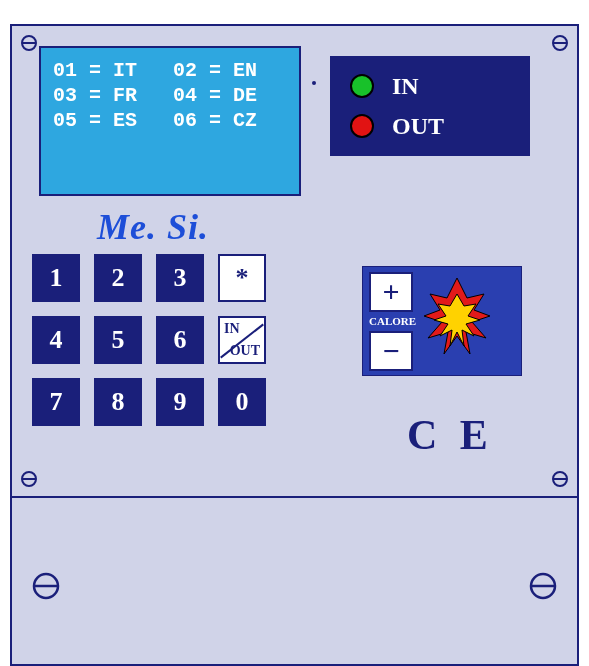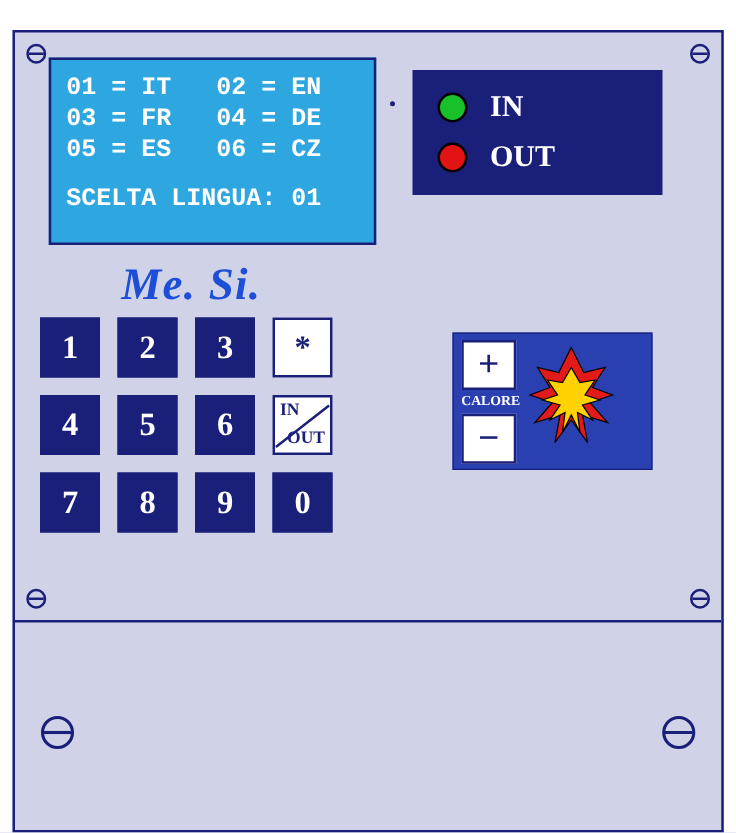--- a/index.html
+++ b/index.html
@@ -224,21 +224,21 @@
     <div class="screw" style="right:8px; bottom:8px;">
       <svg viewBox="0 0 18 18">
           <circle cx="9" cy="9" r="7" fill="none" stroke="#1a1f7a" stroke-width="2"></circle>
           <line x1="3" y1="9" x2="15" y2="9" stroke="#1a1f7a" stroke-width="2"></line>
         </svg>
     </div>
 
     <div class="lcd"><span>01 = IT</span>   <span>02 = EN</span>
 <span>03 = FR</span>   <span>04 = DE</span>
 <span>05 = ES</span>   <span>06 = CZ</span>
-<div class="prompt-line">SCELTA LINGUA: 01</div></div>
+</div>
 
     <div class="dot"></div>
 
     <div class="inout-panel">
       <div class="inout-row">
         <div class="led led-green"></div>
         <span class="inout-label">IN</span>
       </div>
       <div class="inout-row">
         <div class="led led-red"></div>
@@ -280,20 +280,21 @@
         <div class="calore-btn">−</div>
       </div>
       <div class="flame">
         <svg viewBox="0 0 70 90">
           <polygon points="35,2 45,22 62,18 52,34 68,40 50,46 64,62 44,56 48,78 35,60 22,78 26,56 6,62 20,46 2,40 18,34 8,18 25,22" fill="#e21a1a" stroke="#000" stroke-width="1"></polygon>
           <polygon points="35,18 42,30 54,28 46,40 58,44 44,48 52,60 40,54 42,70 35,56 28,70 30,54 18,60 26,48 12,44 24,40 16,28 28,30" fill="#ffd200" stroke="#000" stroke-width="1"></polygon>
         </svg>
       </div>
     </div>
 
+    <div class="ce-mark">C E</div>
 
   </div>
 
   <div class="lower">
     <div class="screw" style="left:20px; top:74px; width:28px; height:28px;">
       <svg viewBox="0 0 28 28">
           <circle cx="14" cy="14" r="12" fill="none" stroke="#1a1f7a" stroke-width="2.5"></circle>
           <line x1="3" y1="14" x2="25" y2="14" stroke="#1a1f7a" stroke-width="2.5"></line>
         </svg>
     </div>

